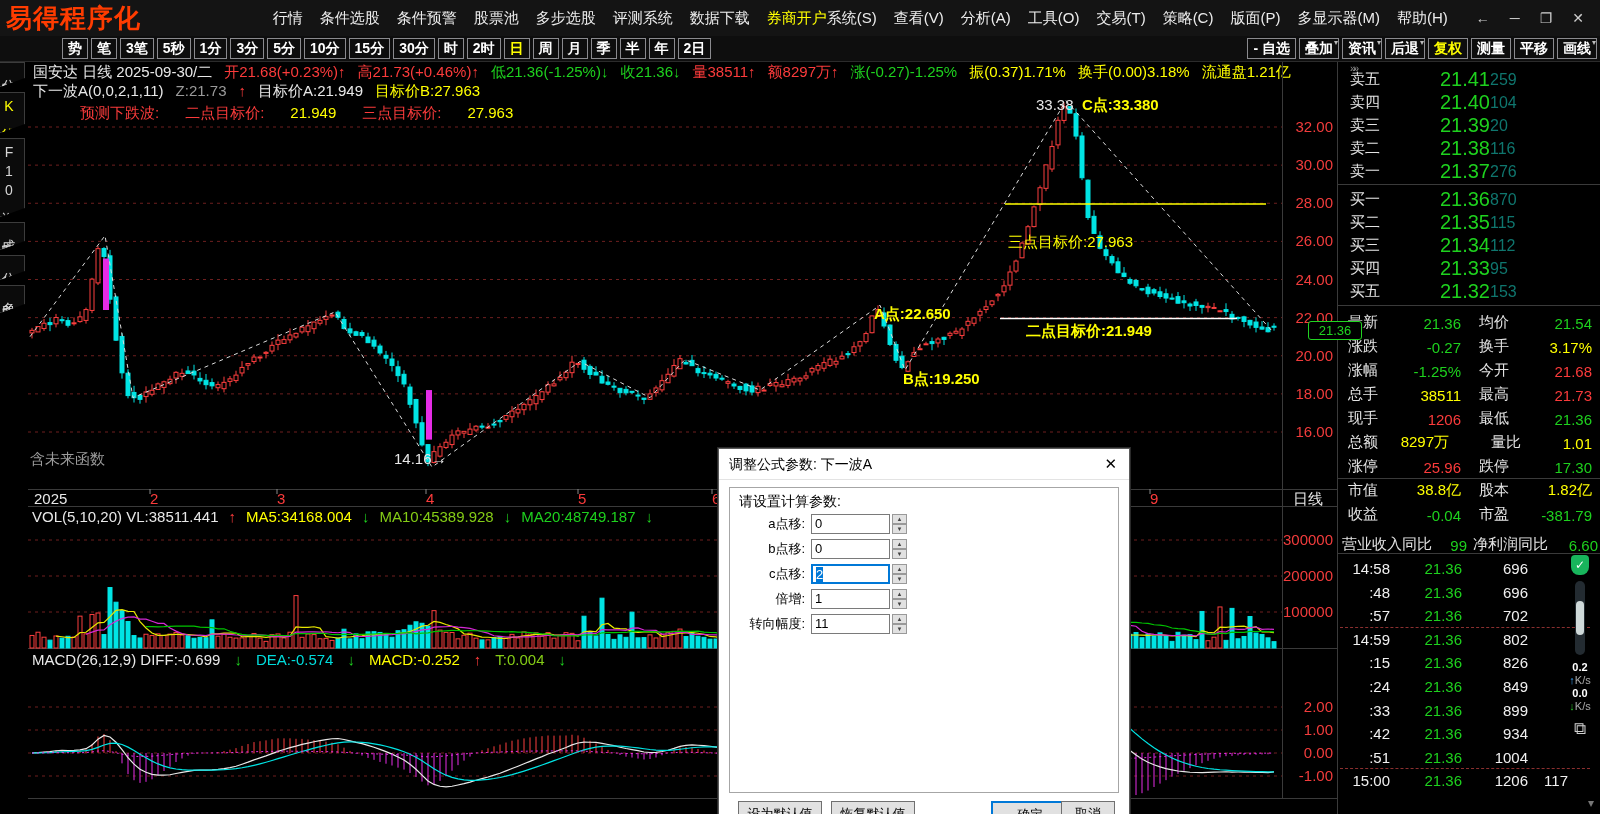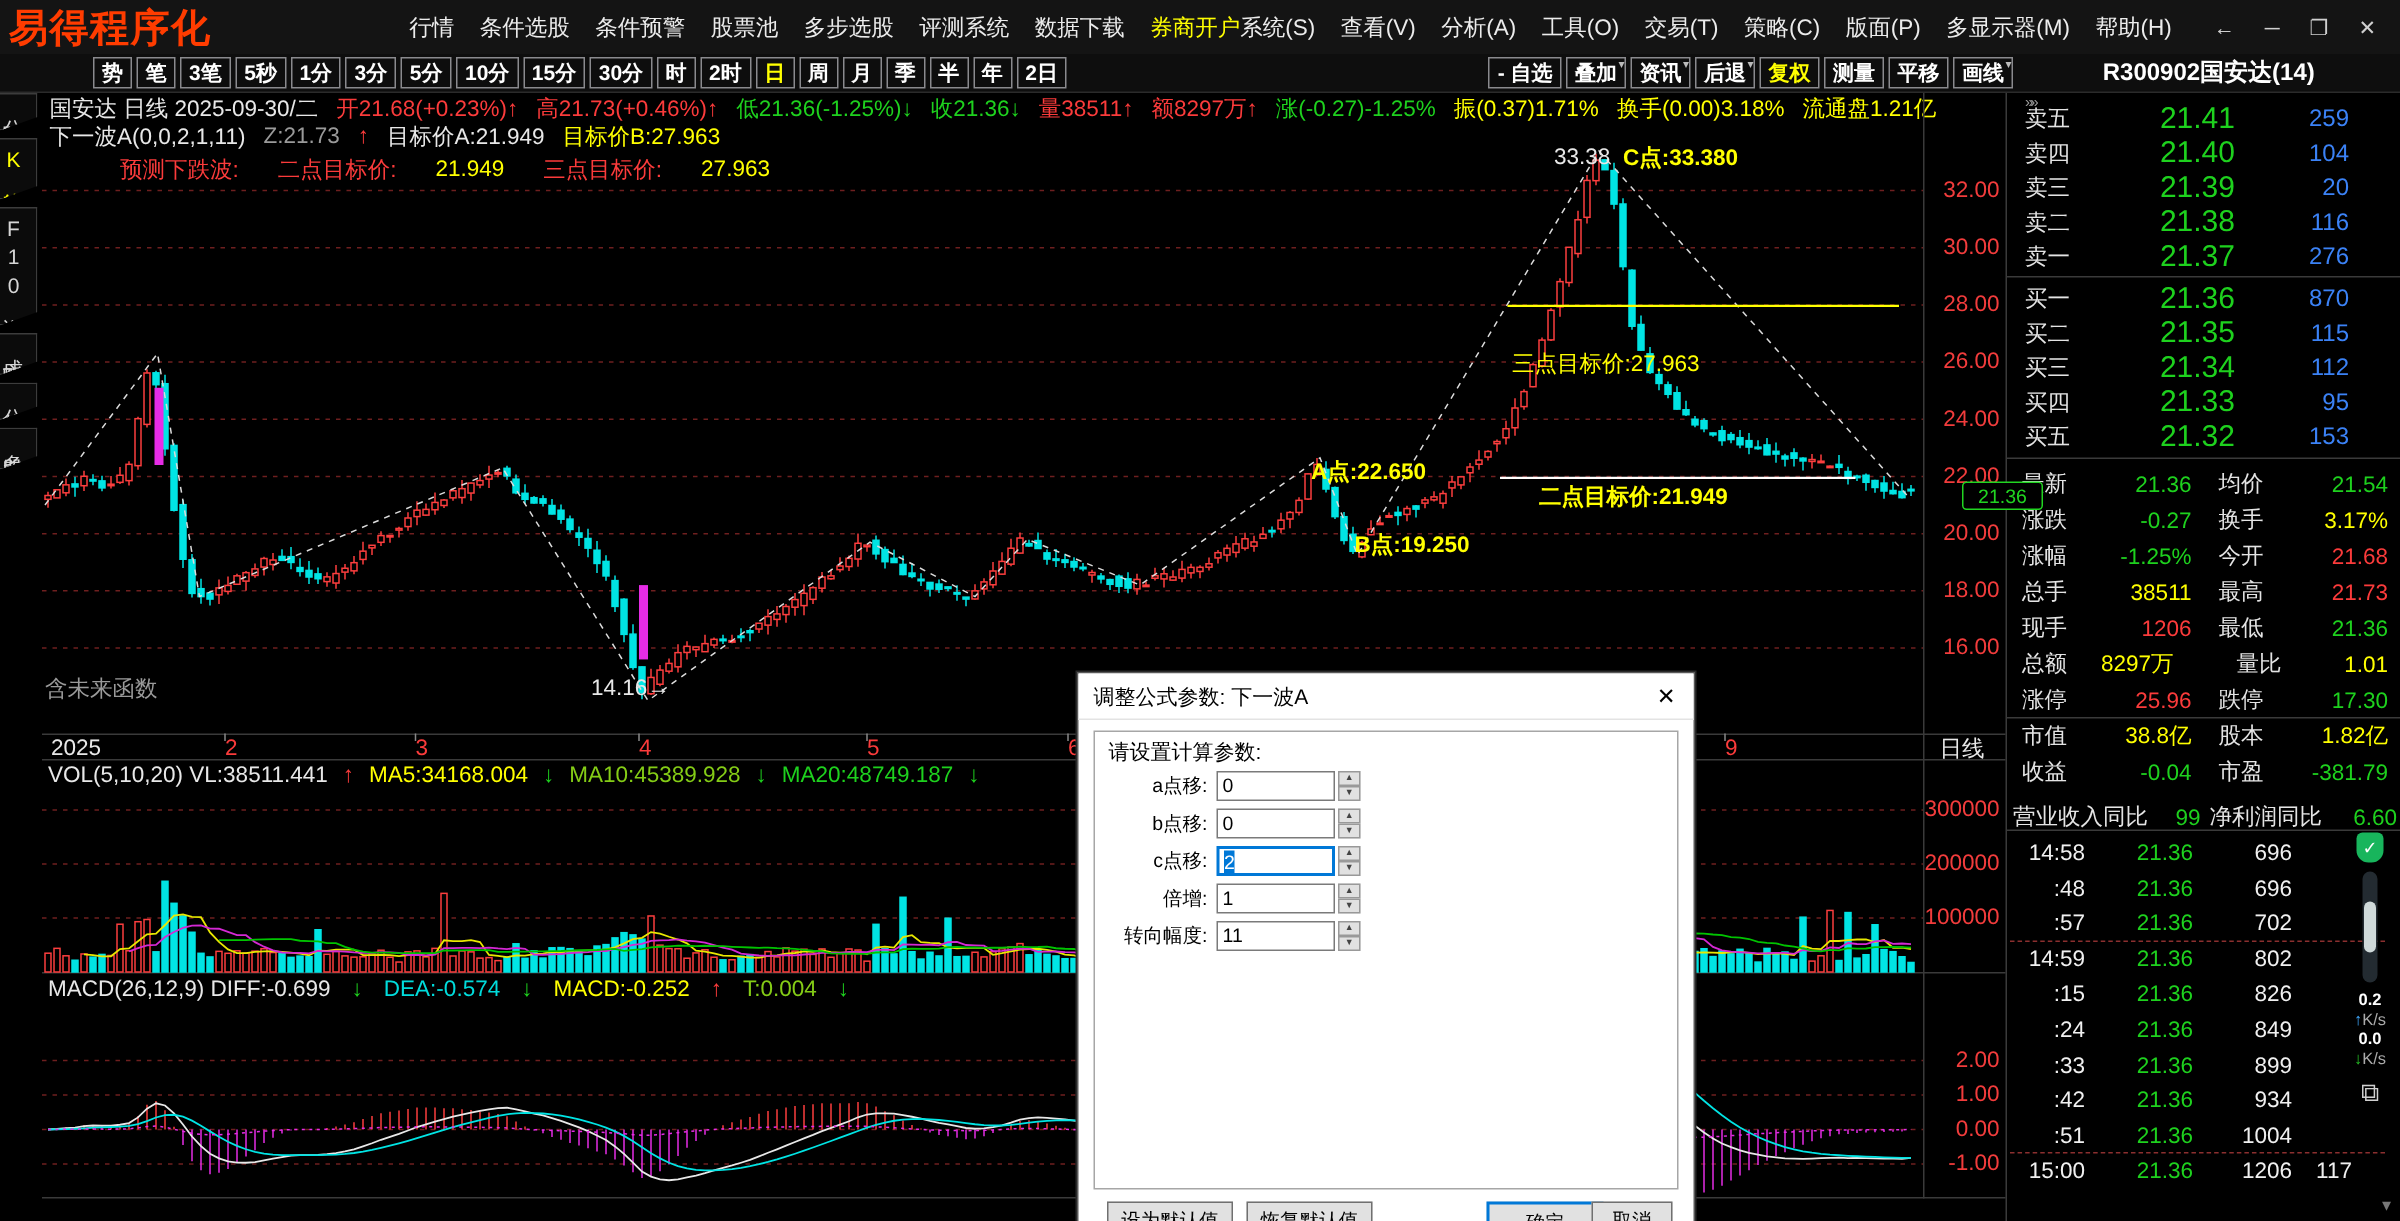--- a/index.html
+++ b/index.html
@@ -43,21 +43,21 @@
   .sep{position:absolute;background:#3a3a3a}
   .pane-label{position:absolute;color:#e8e8e8;font-size:15px}
   .price-marker{position:absolute;left:1308px;top:321px;width:52px;height:17px;border:1px solid #21d421;
                 border-radius:3px;color:#21d421;background:#000;font-size:13px;text-align:center;line-height:17px;z-index:6}
   
   .rpanel{position:absolute;left:1338px;top:62px;width:262px;height:752px;background:#000;font-size:15px}
   .qrow{position:absolute;left:0;width:262px;height:23px;display:grid;
         grid-template-columns:60px 1fr 76px 34px;align-items:center}
   .qrow .ql{padding-left:12px;color:#e4e4e4}
   .qrow .qp{text-align:right;font-size:20px}
-  .qrow .qv{text-align:right;font-size:16px;color:#3b82f6}
+  .qrow .qv{text-align:left;font-size:16px;color:#0f766e}
   .srow{position:absolute;left:0;width:262px;height:24px;display:grid;grid-template-columns:1fr 1fr}
   .scell{display:flex;justify-content:space-between;align-items:flex-end;padding:0 8px 0 10px}
   .scell .sl{color:#e4e4e4;white-space:nowrap}
   .scell .sv{font-size:15px;white-space:nowrap}
   .trow{position:absolute;left:0;width:230px;height:23px;display:grid;
         grid-template-columns:52px 72px 66px 40px;align-items:center}
   .trow .tt{text-align:right;color:#f0f0f0}
   .trow .tp{text-align:right;color:#1ed11e}
   .trow .tv{text-align:right;color:#f0f0f0}
   .trow .tx{text-align:right;color:#f0f0f0}
@@ -152,21 +152,20 @@
   <div class="tools" id="tools">
       <div class="pbtn">- 自选</div>
       <div class="pbtn">叠加<span class="dd">▾</span></div>
       <div class="pbtn">资讯<span class="dd">▾</span></div>
       <div class="pbtn">后退<span class="dd">▾</span></div>
       <div class="pbtn active">复权</div>
       <div class="pbtn">测量</div>
       <div class="pbtn">平移</div>
       <div class="pbtn">画线<span class="dd">▾</span></div>
     </div>
-  <div class="symbol">R300902国安达(14)</div>
 </div>
 
 <div class="sidebar" id="sidebar">
     <div class="vtab">分时图</div>
     <div class="vtab active">K线图</div>
     <div class="vtab">F10资料</div>
     <div class="vtab">成交明细</div>
     <div class="vtab">分价表</div>
     <div class="vtab">多股同列</div>
   </div>
@@ -1100,21 +1099,21 @@
     <div class="xlab c-red" style="left: 277px; top: 490px;">3</div>
     <div class="xlab c-red" style="left: 426px; top: 490px;">4</div>
     <div class="xlab c-red" style="left: 578px; top: 490px;">5</div>
     <div class="xlab c-red" style="left: 712px; top: 490px;">6</div>
     <div class="xlab c-red" style="left: 1150px; top: 490px;">9</div>
     <div class="ann c-white" style="left: 1036px; top: 96px;">33.38</div>
     <div class="ann c-yellow" style="left: 1082px; top: 96px; font-weight: 700;">C点:33.380</div>
     <div class="ann c-yellow" style="left: 1008px; top: 205px; font-weight: 400; margin-top: 28px;">三点目标价:27.963</div>
     <div class="ann c-yellow" style="left: 874px; top: 305px; font-weight: 700;">A点:22.650</div>
     <div class="ann c-yellow" style="left: 1026px; top: 322px; font-weight: 700;">二点目标价:21.949</div>
-    <div class="ann c-yellow" style="left: 903px; top: 354px; font-weight: 700;">B点:19.250</div>
+    <div class="ann c-yellow" style="left: 903px; top: 370px; font-weight: 700;">B点:19.250</div>
     <div class="ann c-white" style="left: 394px; top: 450px;">14.16→</div>
     <div class="ann c-gray" style="left: 30px; top: 450px;">含未来函数</div>
   </div>
 
 <div class="abs" id="yaxis" style="left:1283px;top:0;width:54px">
     <div class="ylab" style="top: 118px;">32.00</div>
     <div class="ylab" style="top: 156.125px;">30.00</div>
     <div class="ylab" style="top: 194.25px;">28.00</div>
     <div class="ylab" style="top: 232.375px;">26.00</div>
     <div class="ylab" style="top: 270.5px;">24.00</div>

